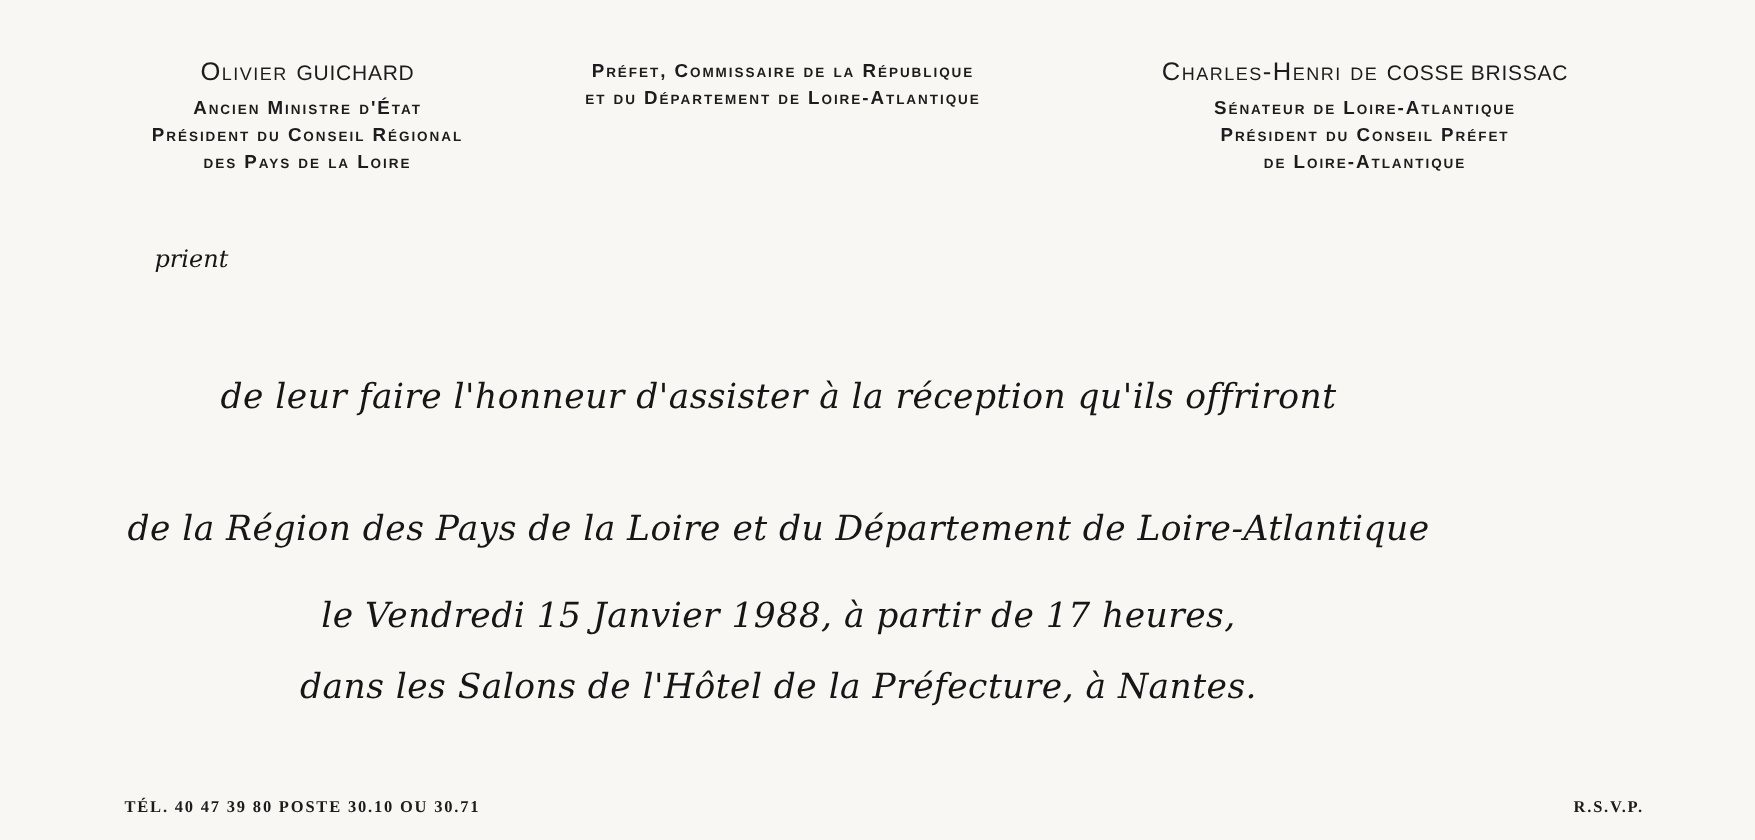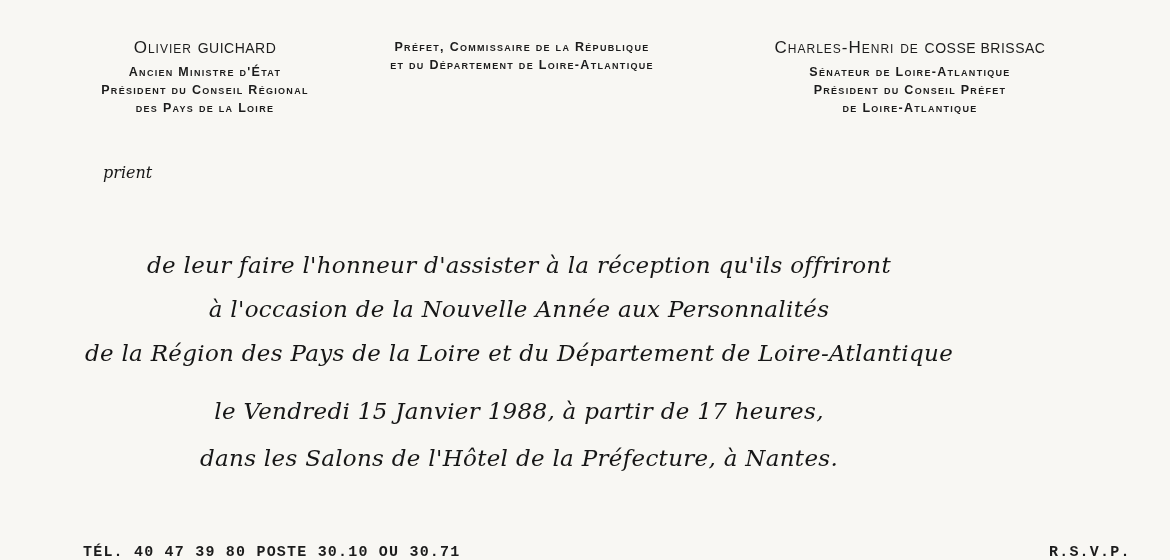--- a/index.html
+++ b/index.html
@@ -32,23 +32,23 @@
       position: absolute; white-space: nowrap;
     }
     #prient { left: 90px; top: 163px; font-size: 16px; margin-left: 13px; }
     .body-line { left: 0; width: 1038px; text-align: center; font-size: 23px; letter-spacing: 0.3px; }
     #l1 { top: 252px; }
     #l2 { top: 296px; }
     #l3 { top: 340px; }
     #l4 { top: 398px; font-style: italic; }
     #l5 { top: 445px; }
     .footer {
-      position: absolute; top: 544px;
-      font-family: Liberation Mono, monospace;
-      font-size: 15px; font-weight: bold; letter-spacing: 1.2px; color: #1c1c1c;
+      position: absolute; top: 532px;
+      font-family: Liberation Serif, serif;
+      font-size: 11px; font-weight: bold; letter-spacing: 1.2px; color: #1c1c1c;
     }
     #tel { left: 83px; }
     #rsvp { left: 1049px; }
   </style>
 </head>
 <body>
 
 <div class="card">
 
   <div class="header-col" id="col-1">
@@ -72,20 +72,19 @@
       <b>COSSE BRISSAC</b>
     </div>
     <div class="line">Sénateur de Loire-Atlantique</div>
     <div class="line">Président du Conseil Préfet</div>
     <div class="line">de Loire-Atlantique</div>
   </div>
 
   <div class="script" id="prient">prient</div>
 
   <div class="script body-line" id="l1">de leur faire l'honneur d'assister à la réception qu'ils offriront</div>
-  <div class="script body-line" id="l2">à l'occasion de la Nouvelle Année aux Personnalités</div>
   <div class="script body-line" id="l3">de la Région des Pays de la Loire et du Département de Loire-Atlantique</div>
   <div class="script body-line" id="l4">le Vendredi 15 Janvier 1988, à partir de 17 heures,</div>
   <div class="script body-line" id="l5">dans les Salons de l'Hôtel de la Préfecture, à Nantes.</div>
 
   <div class="footer" id="tel">TÉL. 40 47 39 80 POSTE 30.10 OU 30.71</div>
   <div class="footer" id="rsvp">R.S.V.P.</div>
 </div>
 
 </body></html>

